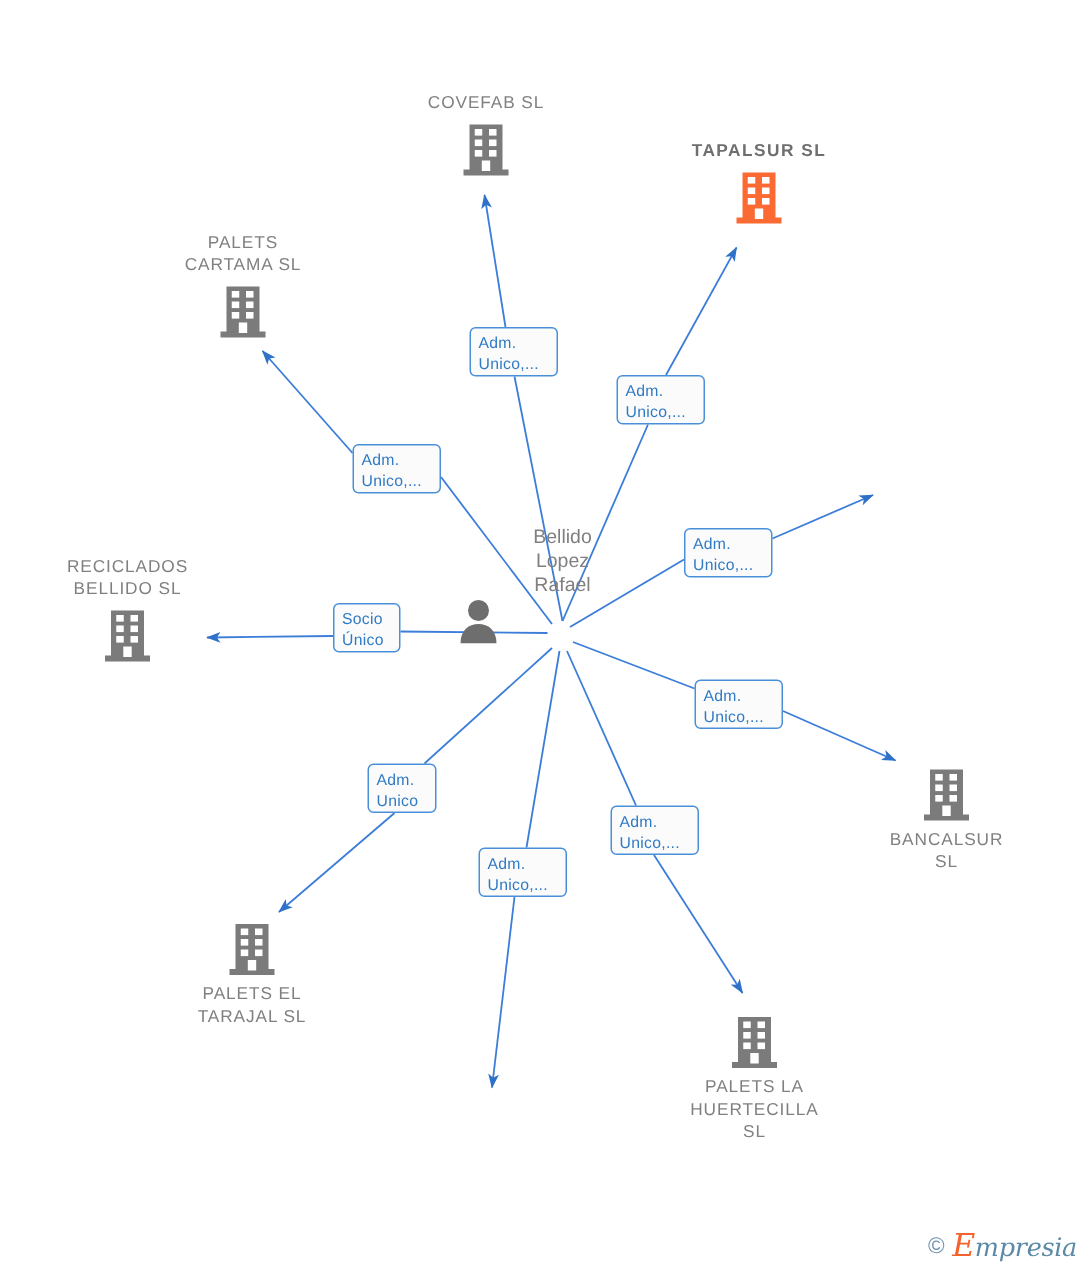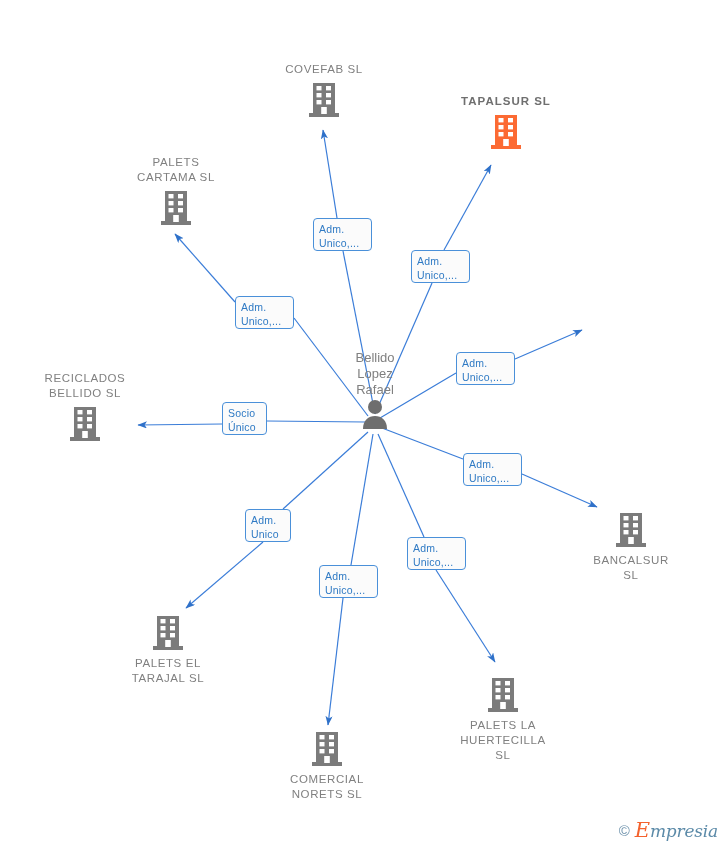--- a/index.html
+++ b/index.html
@@ -54,21 +54,20 @@
   }
   .node.label-top .node-title { margin-bottom: 4px; }
   .node.label-bottom .node-title { margin-top: 4px; }
 
   .person-node {
     position: absolute;
     width: 140px;
     margin-left: -70px;
     display: flex;
     flex-direction: column;
-    align-items: center;
   }
   .person-name {
     font-size: 13px;
     color: #808080;
     line-height: 16px;
     text-align: center;
     white-space: pre-line;
   }
   .person-icon {
     width: 28px;
@@ -183,21 +182,21 @@
       <rect x="9.5" y="5" width="5" height="4.4" fill="#fff"></rect>
       <rect x="19" y="5" width="5" height="4.4" fill="#fff"></rect>
       <rect x="9.5" y="12" width="5" height="4.4" fill="#fff"></rect>
       <rect x="19" y="12" width="5" height="4.4" fill="#fff"></rect>
       <rect x="9.5" y="19" width="5" height="4.4" fill="#fff"></rect>
       <rect x="19" y="19" width="5" height="4.4" fill="#fff"></rect>
       <rect x="14.2" y="26" width="5.6" height="7" fill="#fff"></rect>
     </svg>
   </div>
 
-  <div class="node label-top" style="left:176px; top:155px;">
+  <div class="node label-top" style="left:162px; top:155px;">
     <div class="node-title">PALETS
 CARTAMA  SL</div>
     <svg class="node-icon" viewBox="0 0 34 38">
       <rect x="6" y="2" width="22" height="31" fill="#7b7b7b"></rect>
       <rect x="2" y="32" width="30" height="4" fill="#7b7b7b"></rect>
       <rect x="9.5" y="5" width="5" height="4.4" fill="#fff"></rect>
       <rect x="19" y="5" width="5" height="4.4" fill="#fff"></rect>
       <rect x="9.5" y="12" width="5" height="4.4" fill="#fff"></rect>
       <rect x="19" y="12" width="5" height="4.4" fill="#fff"></rect>
       <rect x="9.5" y="19" width="5" height="4.4" fill="#fff"></rect>
@@ -265,35 +264,20 @@
       <rect x="19" y="12" width="5" height="4.4" fill="#fff"></rect>
       <rect x="9.5" y="19" width="5" height="4.4" fill="#fff"></rect>
       <rect x="19" y="19" width="5" height="4.4" fill="#fff"></rect>
       <rect x="14.2" y="26" width="5.6" height="7" fill="#fff"></rect>
     </svg>
     <div class="node-title">PALETS LA
 HUERTECILLA
 SL</div>
   </div>
 
-  <div class="node label-bottom" style="left:327px; top:730px;">
-    <svg class="node-icon" viewBox="0 0 34 38">
-      <rect x="6" y="2" width="22" height="31" fill="#7b7b7b"></rect>
-      <rect x="2" y="32" width="30" height="4" fill="#7b7b7b"></rect>
-      <rect x="9.5" y="5" width="5" height="4.4" fill="#fff"></rect>
-      <rect x="19" y="5" width="5" height="4.4" fill="#fff"></rect>
-      <rect x="9.5" y="12" width="5" height="4.4" fill="#fff"></rect>
-      <rect x="19" y="12" width="5" height="4.4" fill="#fff"></rect>
-      <rect x="9.5" y="19" width="5" height="4.4" fill="#fff"></rect>
-      <rect x="19" y="19" width="5" height="4.4" fill="#fff"></rect>
-      <rect x="14.2" y="26" width="5.6" height="7" fill="#fff"></rect>
-    </svg>
-    <div class="node-title">COMERCIAL
-NORETS  SL</div>
-  </div>
 
   <div class="person-node" style="left:375px; top:350px;">
     <div class="person-name">Bellido
 Lopez
 Rafael</div>
     <svg class="person-icon" viewBox="0 0 28 30">
       <circle cx="14" cy="8" r="7" fill="#6e6e6e"></circle>
       <path d="M2,30 C2,21 7.5,17 14,17 C20.5,17 26,21 26,30 Z" fill="#6e6e6e"></path>
     </svg>
   </div>

